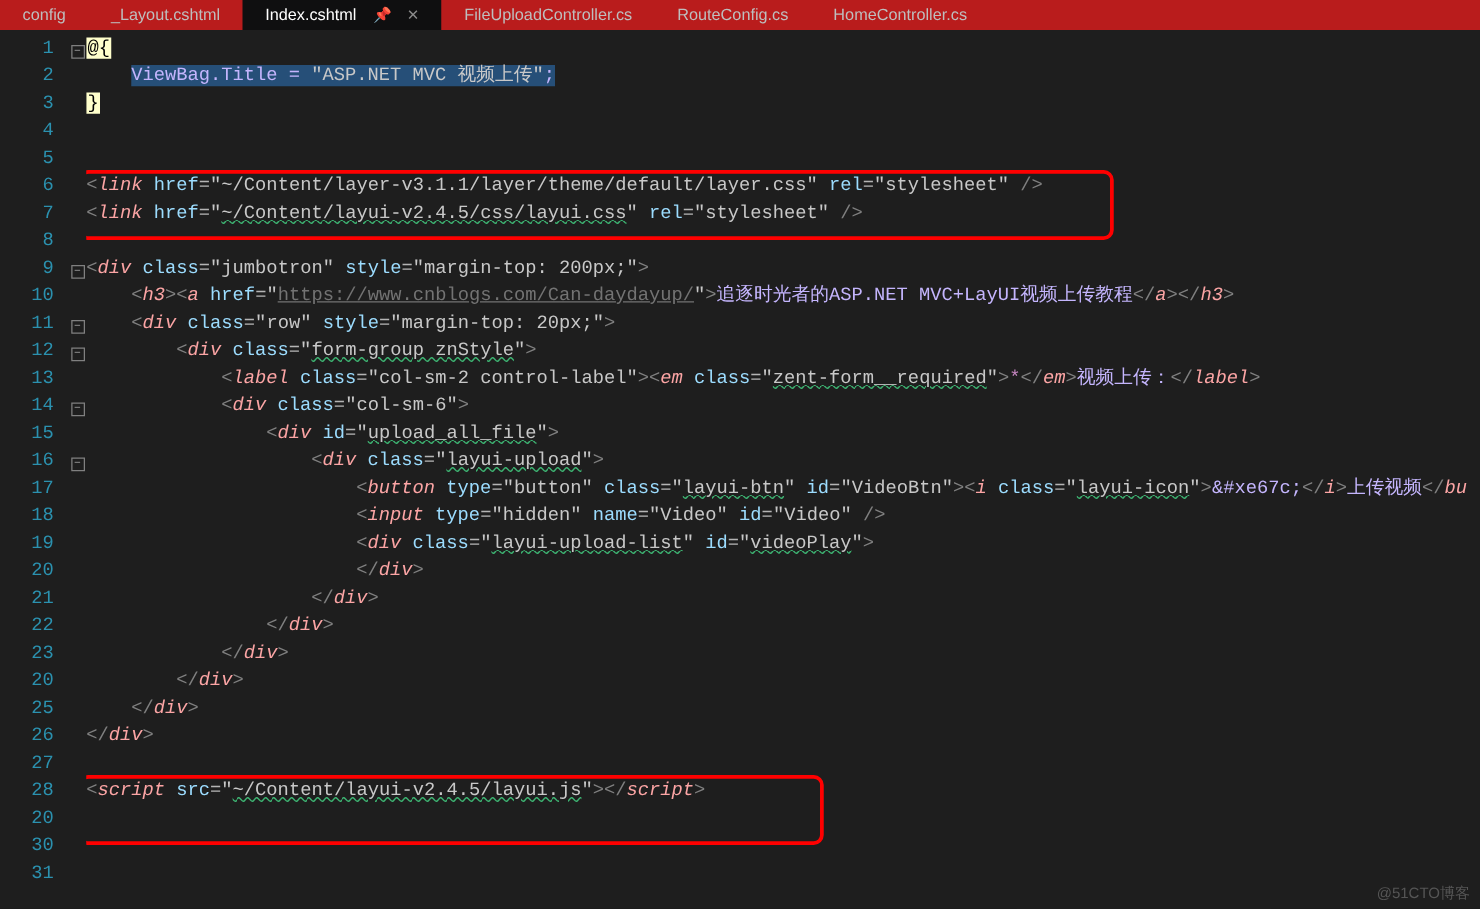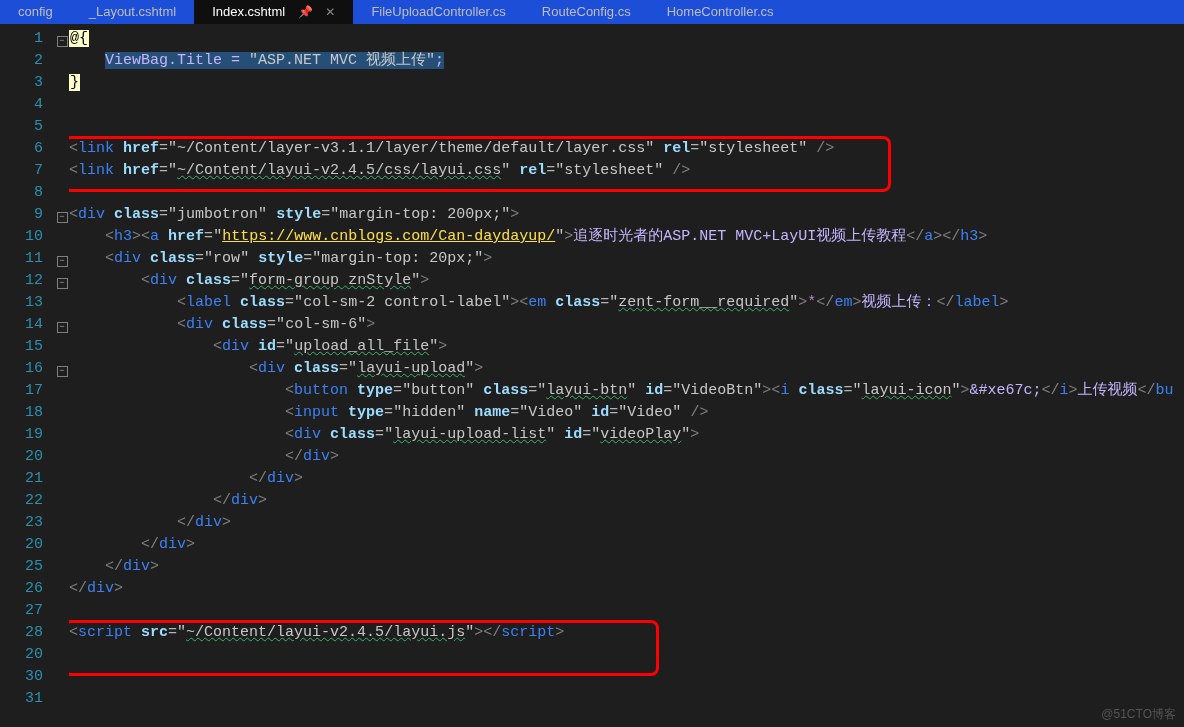--- a/index.html
+++ b/index.html
@@ -9,21 +9,21 @@
     font-size:15px;
     color:#d4d4d4;
     width:1184px;
     height:727px;
     overflow:hidden;
     position:relative;
   }
   .tab-bar {
     display:flex;
     height:24px;
-    background:#1d4ed8;
+    background:#b91c1c;
     color:#cccccc;
     font-family:"Segoe UI",Tahoma,sans-serif;
     font-size:13px;
     align-items:center;
   }
   .tab {
     padding:3px 18px 4px;
     height:24px;
     line-height:17px;
     color:#bebebe;
@@ -72,27 +72,27 @@
   }
   .line {
     height:22px;
     line-height:22px;
     white-space:pre;
     font-size:15px;
   }
   .line .sel { background:#264f78; }
   .bg-yellow { background:#ffffcc; color:#000000; padding:0 1px;}
   
-  .c-tag   { color:#3b82f6; }
-  .c-attr  { color:#9cdcfe;font-weight:bold; }
+  .c-tag   { color:#fca5a5;font-style:italic; }
+  .c-attr  { color:#9cdcfe; }
   .c-punct { color:#808080; }
   .c-op    { color:#b4b4b4; }
   .c-str   { color:#c8c8c8; }
   .c-text  { color:#c4b5fd; }
-  .c-url   { color:#fde047; text-decoration:underline; }
+  .c-url   { color:#737373; text-decoration:underline; }
   .c-asterisk { color:#c586c0; }
   .wavy { text-decoration: underline wavy #3cb371; text-decoration-thickness:1px;}
   
   .redbox {
     position:absolute;
     border:3px solid #ff0000;
     border-radius:8px;
     pointer-events:none;
   }
   .watermark {

